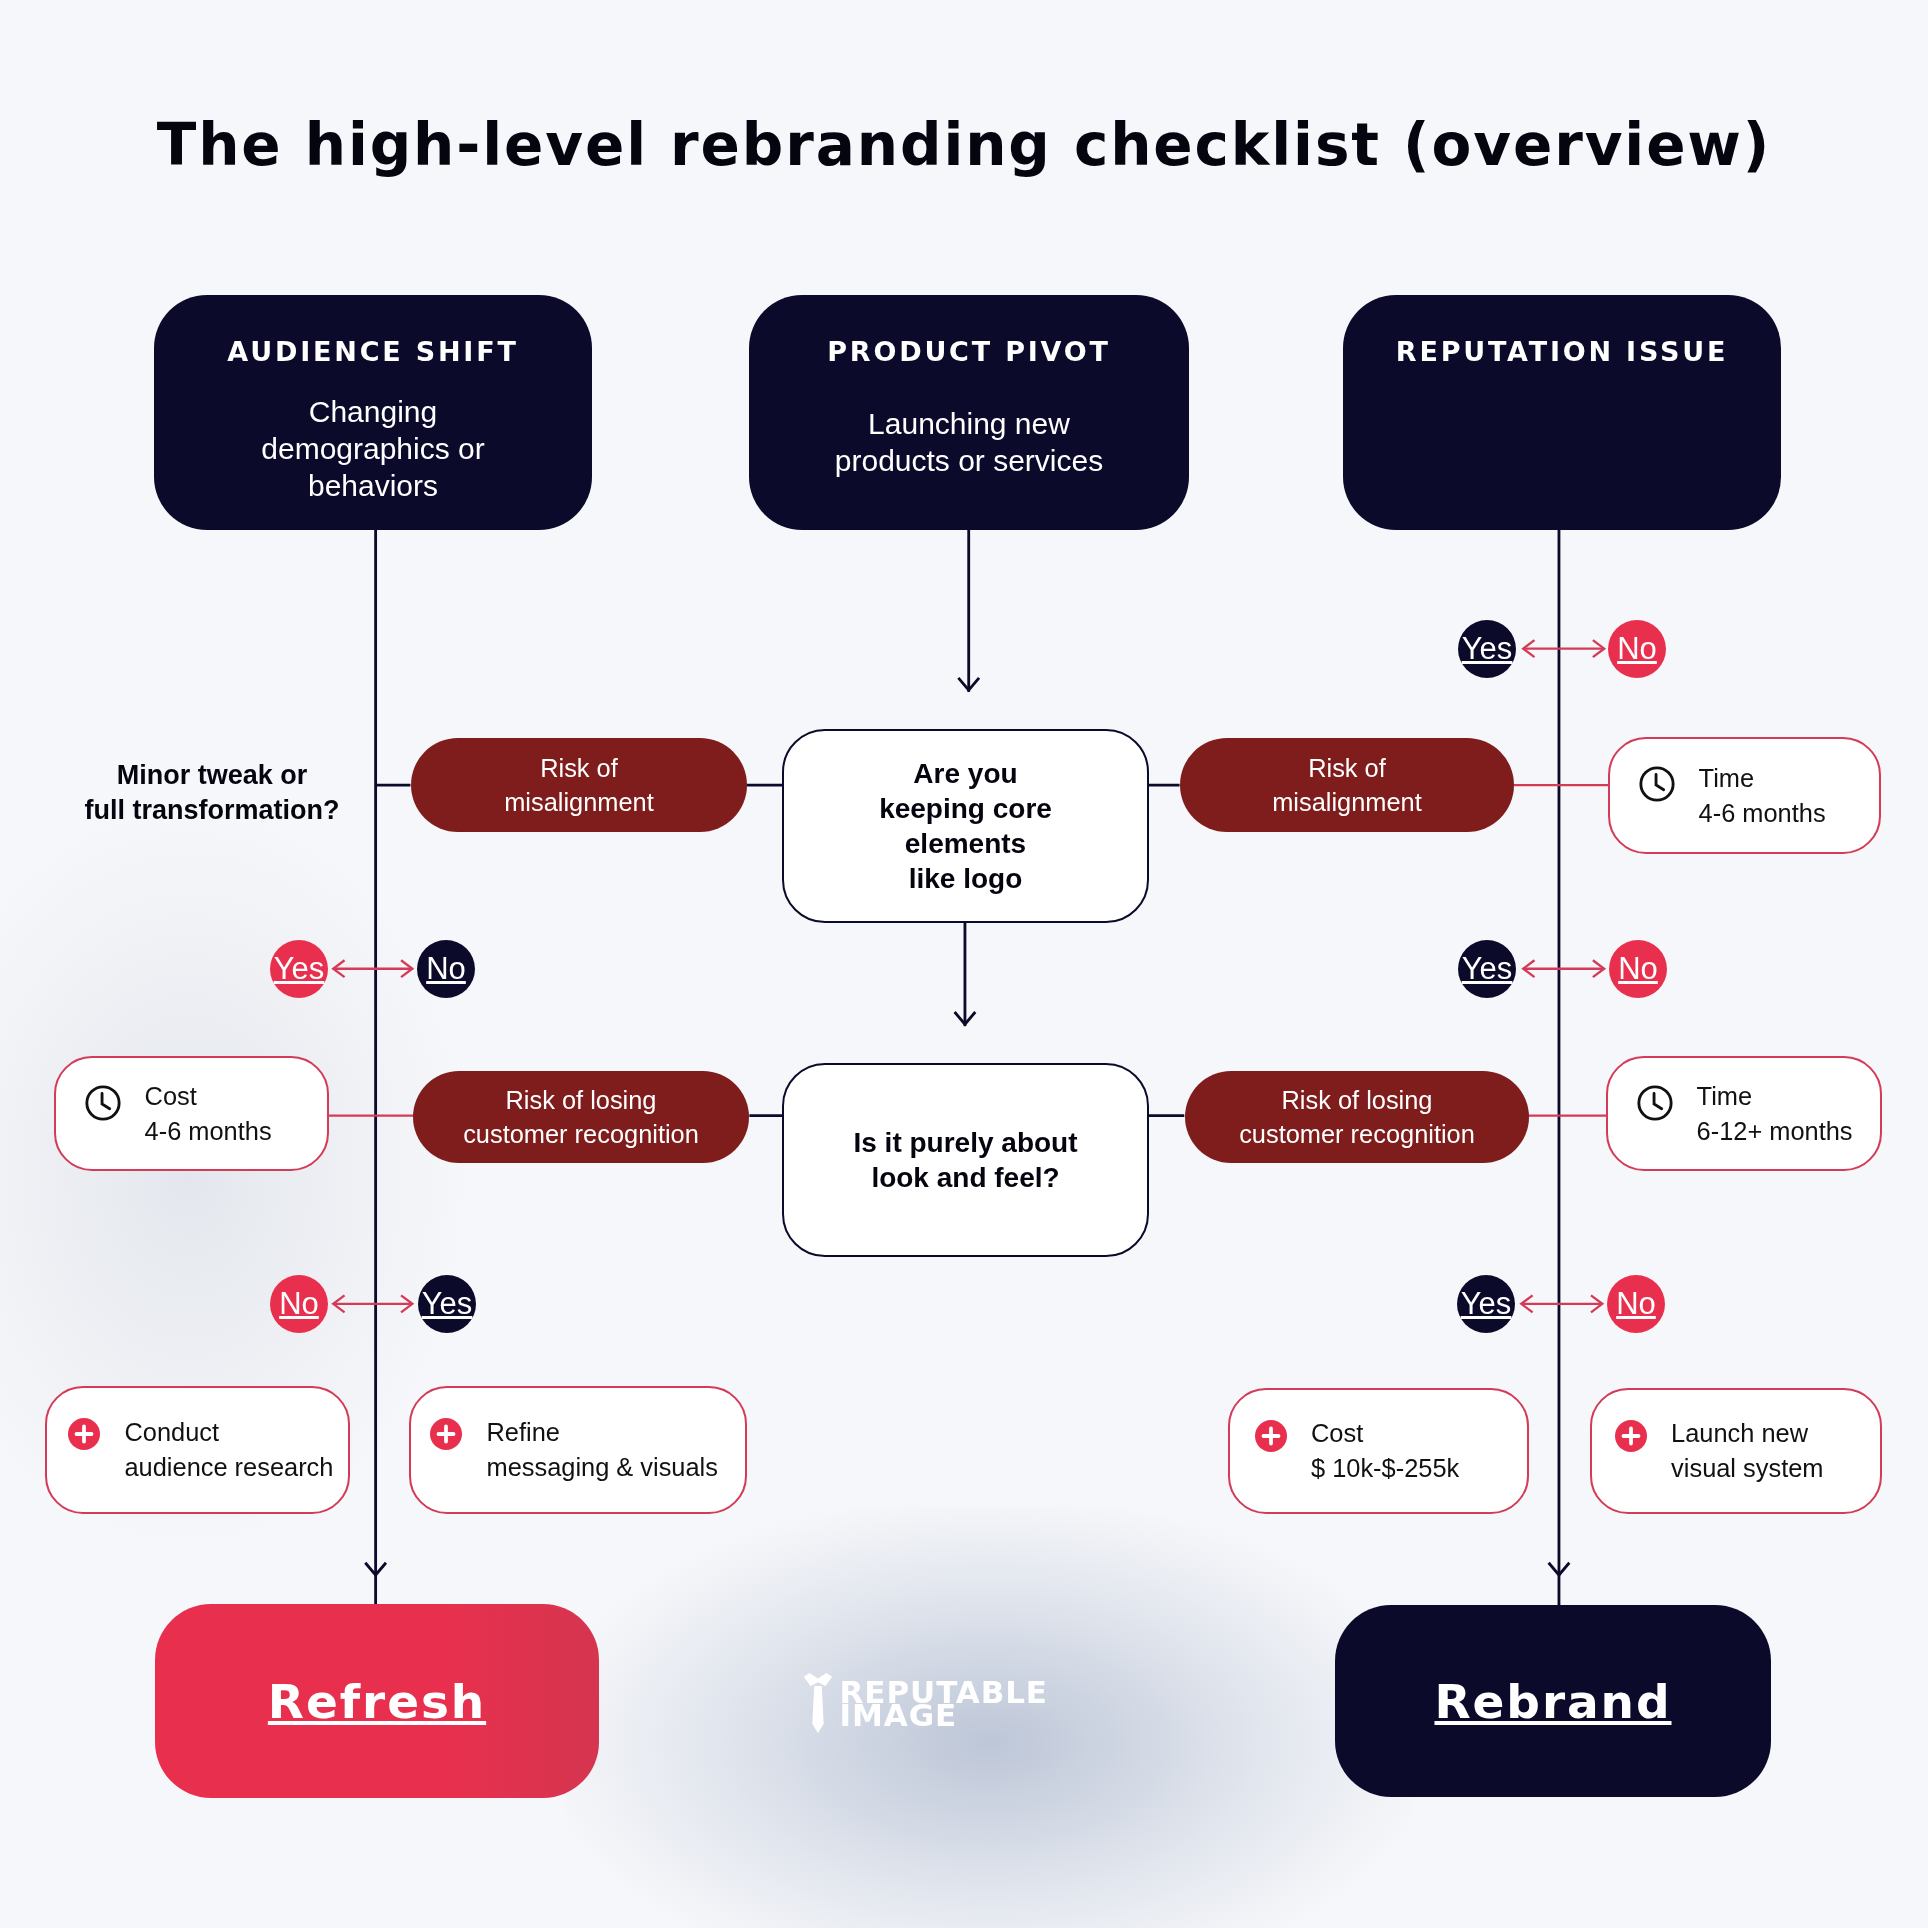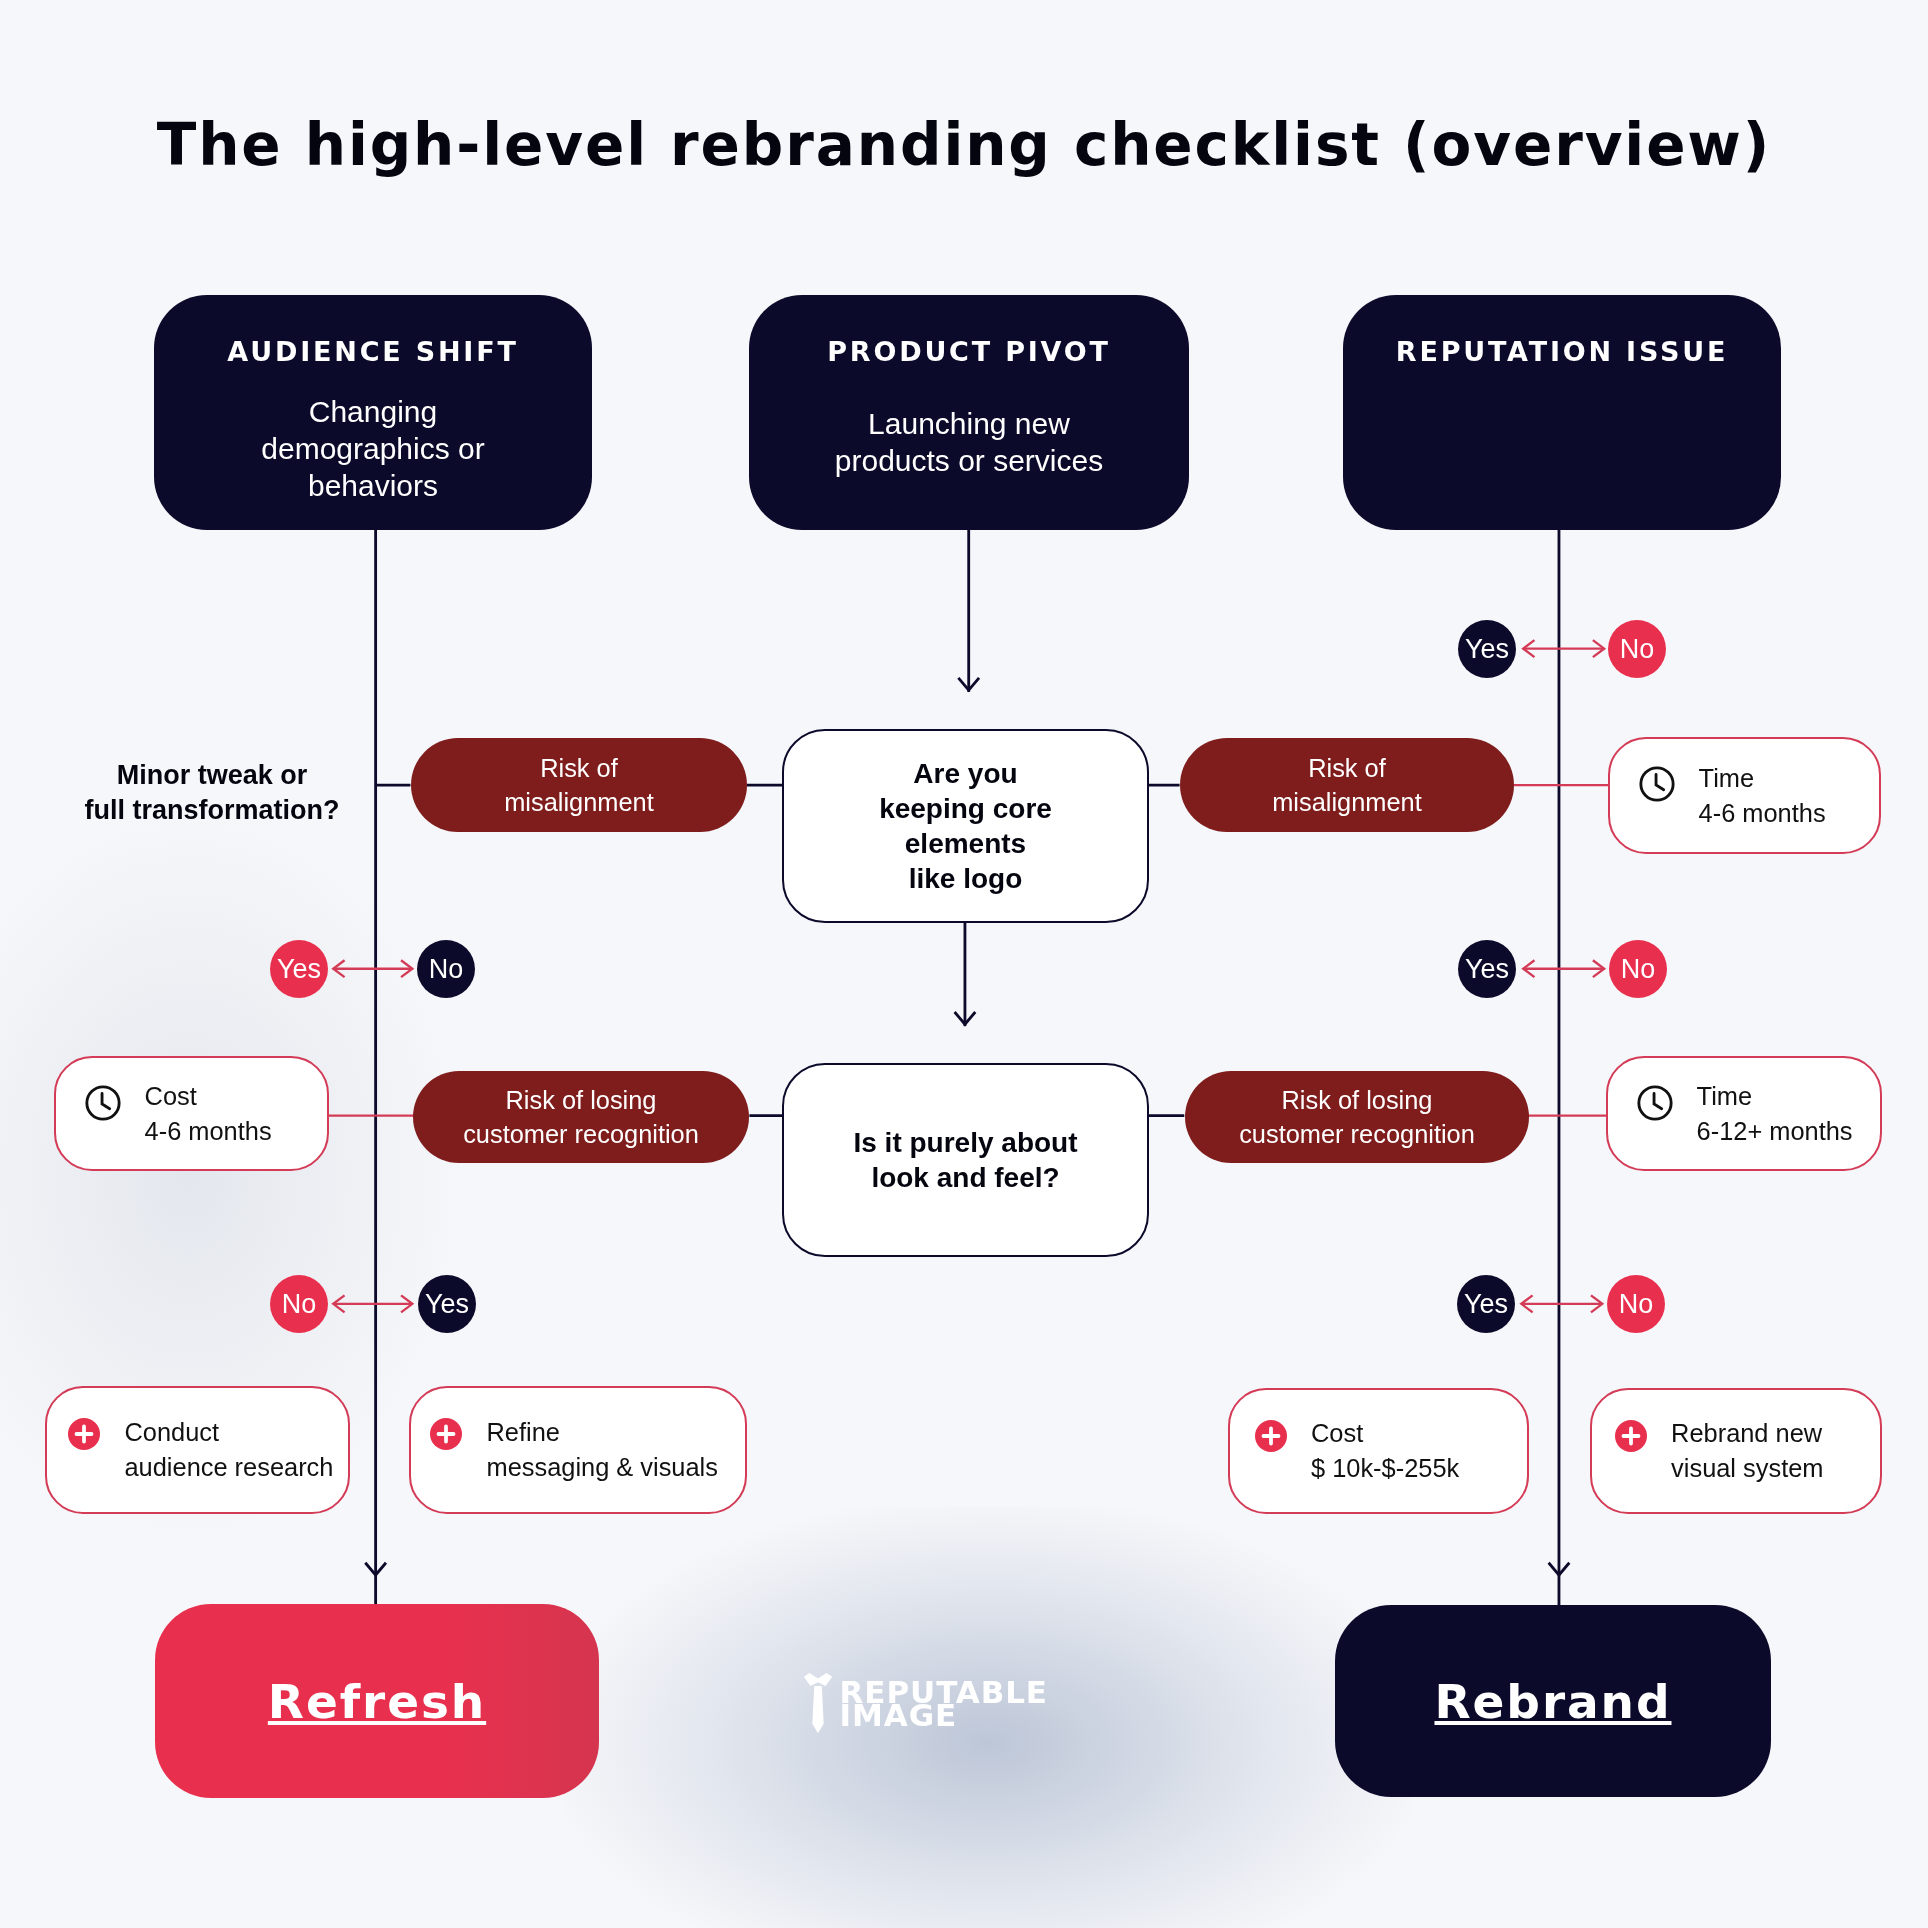--- a/index.html
+++ b/index.html
@@ -55,21 +55,21 @@
     display:flex; align-items:center; padding-left:28px;
   }
   .info-card .icon { width:38px; height:38px; flex:0 0 38px; margin-right:22.6px; }
   .info-card .icon.clock { align-self:flex-start; margin-top:26px; }
   .info-card .icon.plus { align-self:flex-start; margin-top:30px; width:32px; height:32px; flex-basis:32px; margin-right:24.5px; }
   .info-card .txt { font-size:25.4px; line-height:35px; color:#111; }
   .info-card .txt .l1, .info-card .txt .l2 { display:block; }
   .badge {
     width:58px; height:58px; border-radius:50%;
     display:flex; align-items:center; justify-content:center;
-    color:#fff; font-size:27px;
+    color:#fff; font-size:31px;text-decoration:underline;
   }
   .badge.dark { background:#0b0a2a; }
   .badge.red { background:#e8304e; }
   .outcome {
     border-radius:56px; color:#fff; display:flex; align-items:center; justify-content:center;
     font-family:"DejaVu Sans", sans-serif; font-weight:bold; font-size:47px; letter-spacing:1.9px;text-decoration:underline;
   }
   .outcome.red { background:linear-gradient(90deg,#e8304e 0%, #e8304e 65%, #d5354f 100%); }
   .outcome.dark { background:#0b0a2a; }
   .logo {
@@ -252,21 +252,21 @@
       <span class="l1">Cost</span>
       <span class="l2">$ 10k-$-255k</span>
     </div>
 </div>
 <div class="abs info-card" style="left:1590px; top:1388px; width:292px; height:126px; padding-left:22.6px;">
   <svg class="icon plus" viewBox="0 0 34 34">
       <circle cx="17" cy="17" r="17" fill="#e8304e"></circle>
       <path d="M17 9 V25 M9 17 H25" stroke="#fff" stroke-width="4" stroke-linecap="round"></path>
     </svg>
   <div class="txt">
-      <span class="l1">Rebrand new</span>
+      <span class="l1">Launch new</span>
       <span class="l2">visual system</span>
     </div>
 </div>
 
 <div class="abs outcome red" style="left:155px; top:1604px; width:444px; height:194px;">Refresh</div>
 <div class="abs outcome dark" style="left:1335px; top:1605px; width:436px; height:192px;">Rebrand</div>
 
 <div class="abs logo">
   <svg class="tie" viewBox="0 0 34 70">
     <path d="M2 6 L9 16 L17 12 L25 16 L32 6 L26 2 L17 8 L8 2 Z" fill="#fff"></path>

